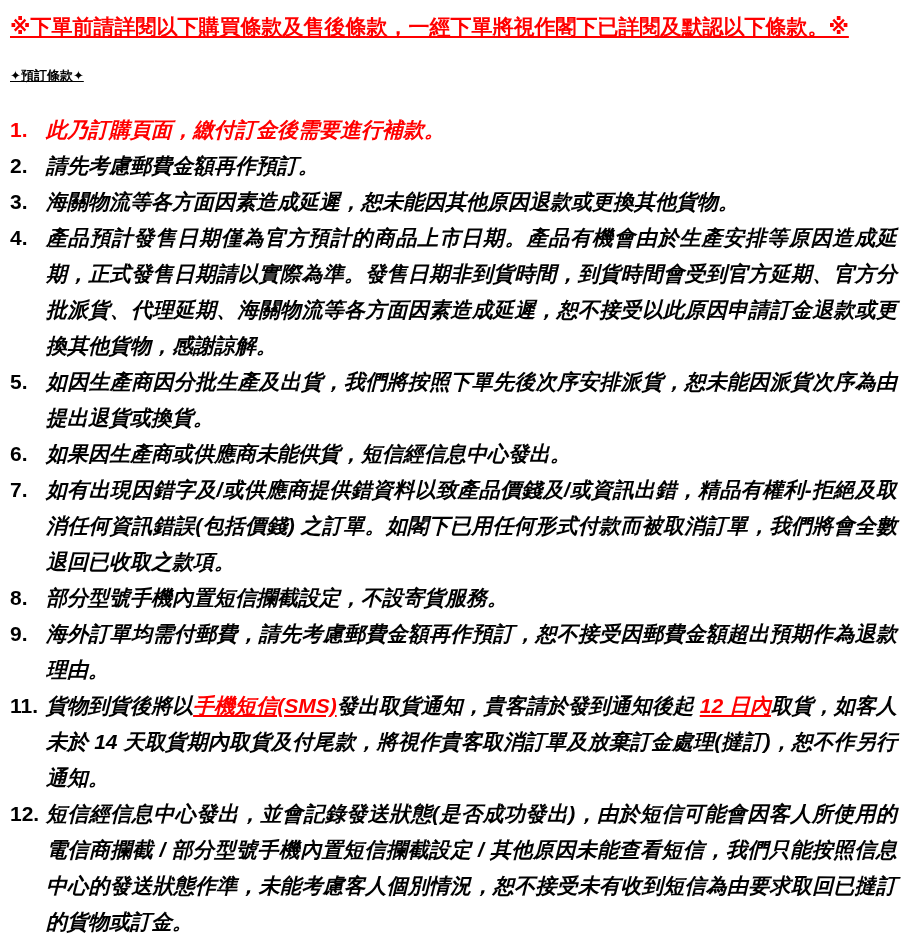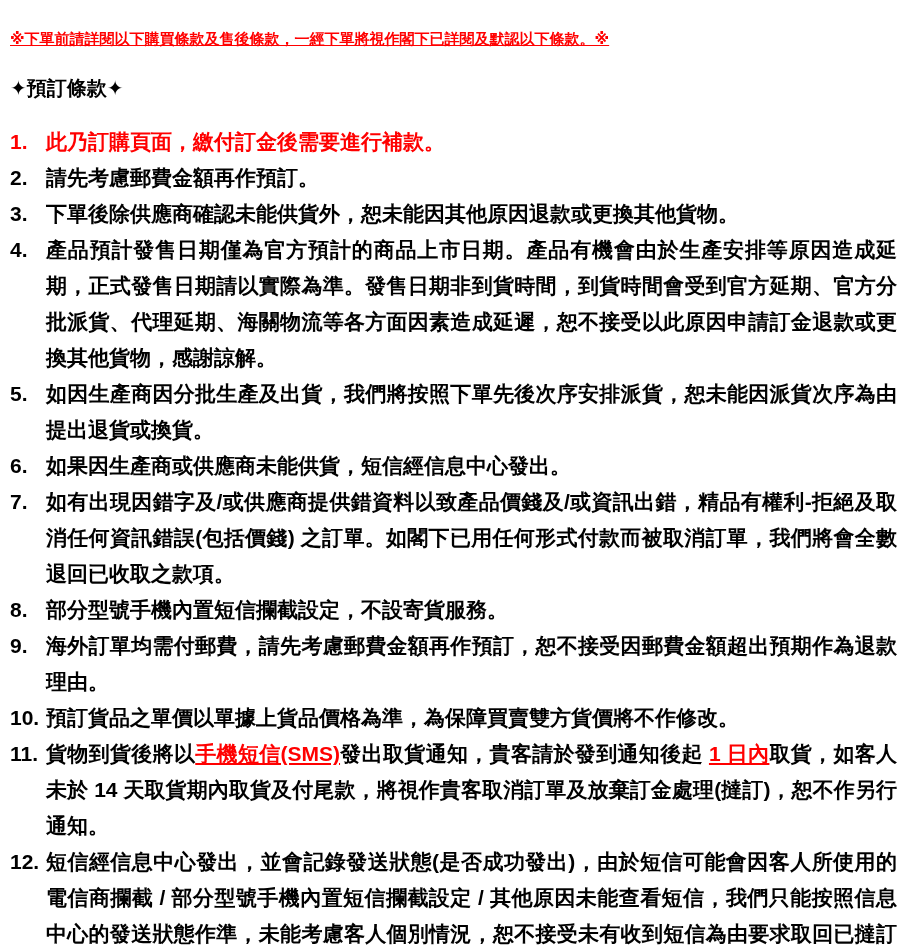--- a/index.html
+++ b/index.html
@@ -18,46 +18,48 @@
     font-family: "Liberation Sans", "DejaVu Sans", sans-serif;
     font-weight: bold;
     color: var(--text);
     box-sizing: border-box;
   }
   .page {
     padding: 8px 16px 12px 10px;
   }
   .notice-title {
     color: var(--red);
-    font-size: 15px;
+    font-size: 21px;
     line-height: 30px;
     text-decoration: underline;
-    margin: 16px 0 20px 0;
+    margin: 4px 0 20px 0;
   }
   .section-title {
     color: var(--text);
-    font-size: 20px;
+    font-size: 13px;
     line-height: 28px;
+    text-decoration: underline;
     margin: 0 0 22px 0;
   }
   .terms-list {
     margin: 0;
     padding: 0;
   }
   .term-item {
     display: flex;
     font-size: 21px;
     line-height: 36px;
   }
   .term-num {
     flex: 0 0 36px;
   }
   .term-text {
     flex: 1;
     text-align: justify;
+    font-style: italic;
   }
   .term-item.red,
   .term-item.red .term-num {
     color: var(--red);
   }
   .seg-red-link {
     color: var(--red);
     text-decoration: underline;
     margin-top: 24px;
   }
@@ -74,21 +76,21 @@
       <div class="term-item red">
         <span class="term-num">1.</span>
         <span class="term-text">此乃訂購頁面，繳付訂金後需要進行補款。</span>
       </div>
       <div class="term-item">
         <span class="term-num">2.</span>
         <span class="term-text">請先考慮郵費金額再作預訂。</span>
       </div>
       <div class="term-item">
         <span class="term-num">3.</span>
-        <span class="term-text">下單後除供應商確認未能供貨外，恕未能因其他原因退款或更換其他貨物。</span>
+        <span class="term-text">海關物流等各方面因素造成延遲，恕未能因其他原因退款或更換其他貨物。</span>
       </div>
       <div class="term-item">
         <span class="term-num">4.</span>
         <span class="term-text">產品預計發售日期僅為官方預計的商品上市日期。產品有機會由於生產安排等原因造成延期，正式發售日期請以實際為準。發售日期非到貨時間，到貨時間會受到官方延期、官方分批派貨、代理延期、海關物流等各方面因素造成延遲，恕不接受以此原因申請訂金退款或更換其他貨物，感謝諒解。</span>
       </div>
       <div class="term-item">
         <span class="term-num">5.</span>
         <span class="term-text">如因生產商因分批生產及出貨，我們將按照下單先後次序安排派貨，恕未能因派貨次序為由提出退貨或換貨。</span>
       </div>
       <div class="term-item">
@@ -101,25 +103,21 @@
       </div>
       <div class="term-item">
         <span class="term-num">8.</span>
         <span class="term-text">部分型號手機內置短信攔截設定，不設寄貨服務。</span>
       </div>
       <div class="term-item">
         <span class="term-num">9.</span>
         <span class="term-text">海外訂單均需付郵費，請先考慮郵費金額再作預訂，恕不接受因郵費金額超出預期作為退款理由。</span>
       </div>
       <div class="term-item">
-        <span class="term-num">10.</span>
-        <span class="term-text">預訂貨品之單價以單據上貨品價格為準，為保障買賣雙方貨價將不作修改。</span>
-      </div>
-      <div class="term-item">
         <span class="term-num">11.</span>
-        <span class="term-text">貨物到貨後將以<span class="seg-red-link">手機短信(SMS)</span>發出取貨通知，貴客請於發到通知後起 <span class="seg-red-link">1 日內</span>取貨，如客人未於 14 天取貨期內取貨及付尾款，將視作貴客取消訂單及放棄訂金處理(撻訂)，恕不作另行通知。</span>
+        <span class="term-text">貨物到貨後將以<span class="seg-red-link">手機短信(SMS)</span>發出取貨通知，貴客請於發到通知後起 <span class="seg-red-link">12 日內</span>取貨，如客人未於 14 天取貨期內取貨及付尾款，將視作貴客取消訂單及放棄訂金處理(撻訂)，恕不作另行通知。</span>
       </div>
       <div class="term-item">
         <span class="term-num">12.</span>
         <span class="term-text">短信經信息中心發出，並會記錄發送狀態(是否成功發出)，由於短信可能會因客人所使用的電信商攔截 / 部分型號手機內置短信攔截設定 / 其他原因未能查看短信，我們只能按照信息中心的發送狀態作準，未能考慮客人個別情況，恕不接受未有收到短信為由要求取回已撻訂的貨物或訂金。</span>
       </div>
     </div>
 </div>
 
 </body></html>

